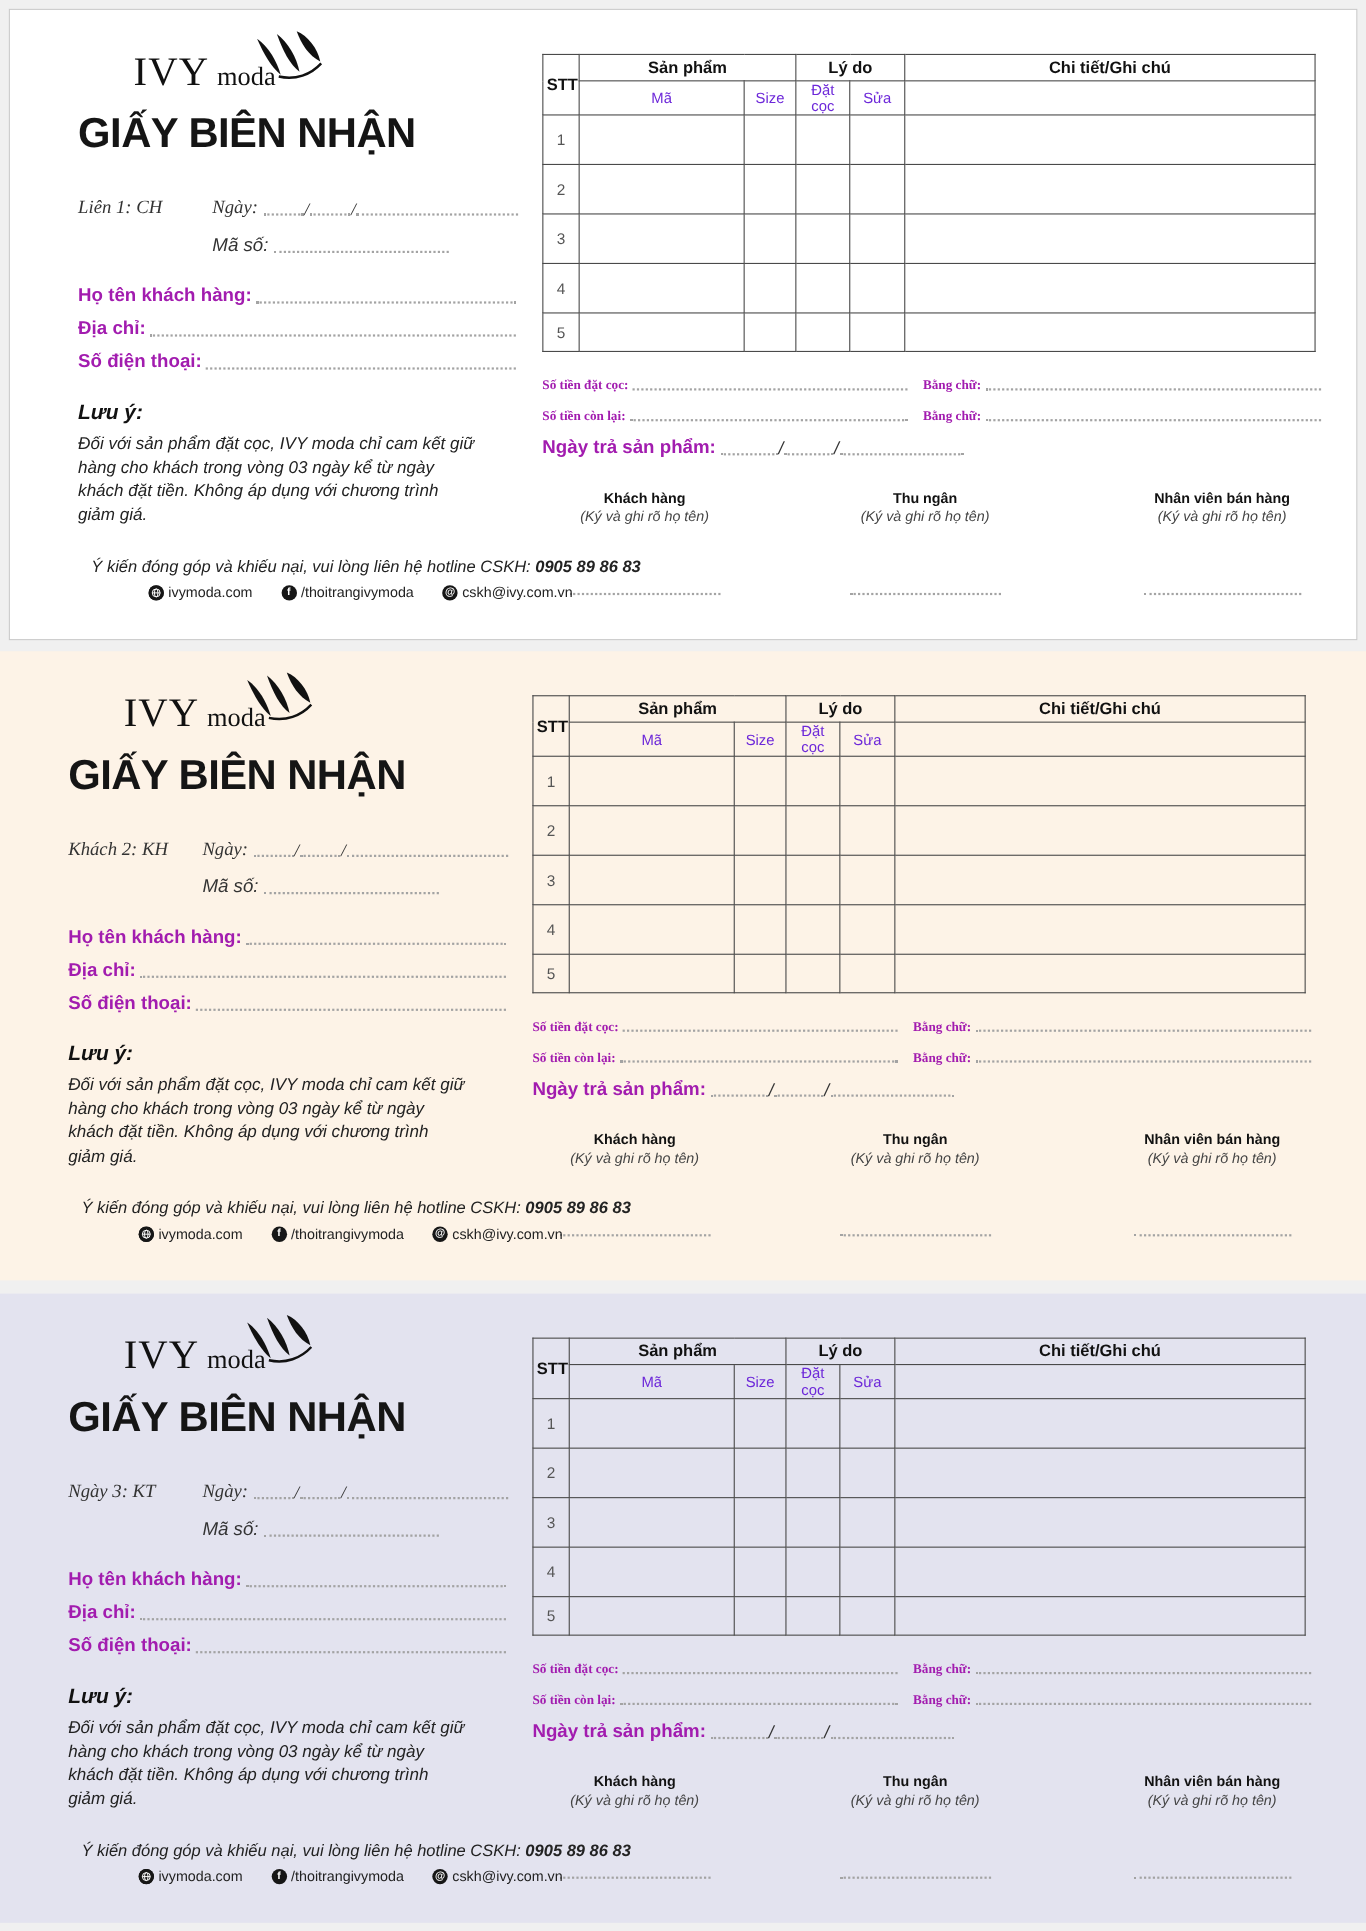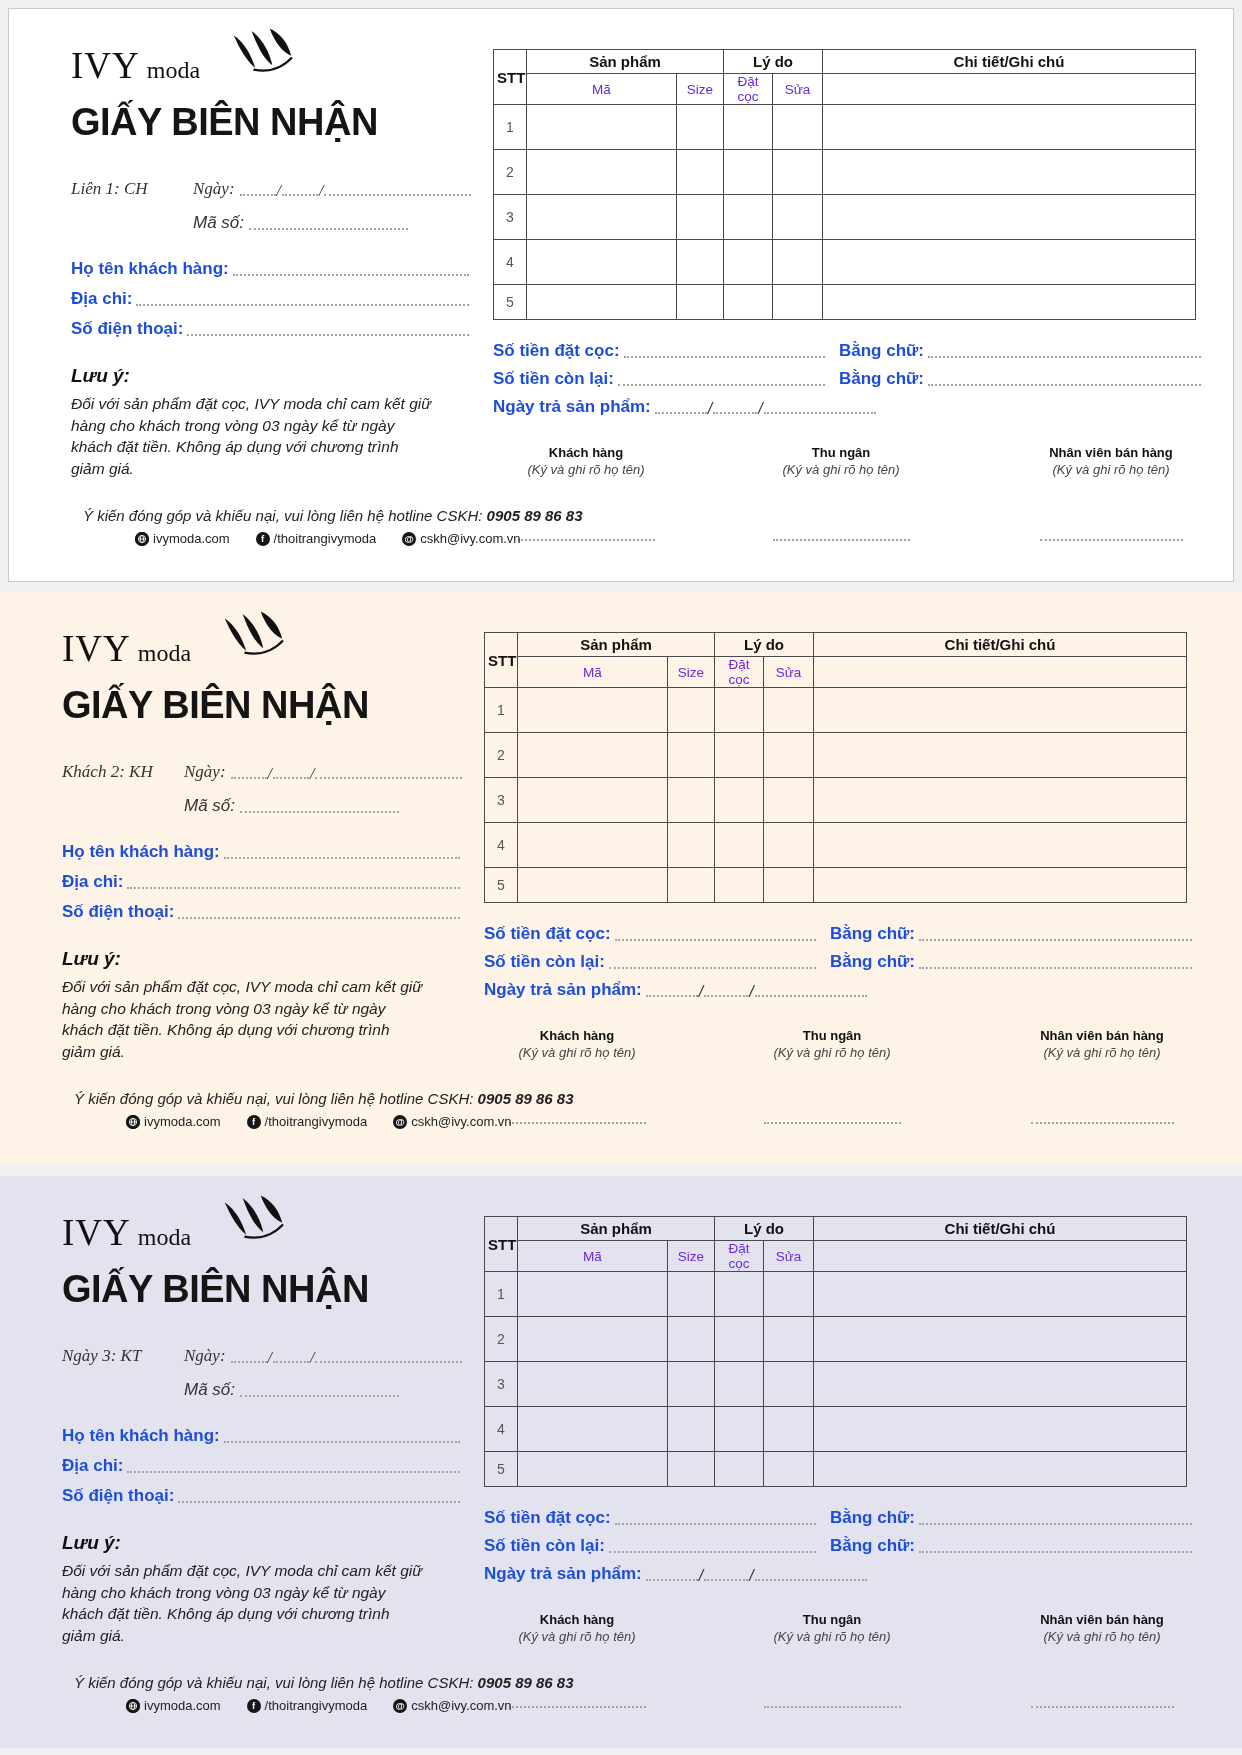--- a/index.html
+++ b/index.html
@@ -10,53 +10,53 @@
   }
   #panels{position:relative;width:1242px;}
   .panel{position:relative;height:572px;background:#fff;overflow:hidden;}
   .panel.bordered{width:1224px;margin-left:auto;margin-right:auto;border:1px solid #c9c9c9;}
   .panel:nth-child(1){margin-top:8px;}
   .panel:nth-child(2){margin-top:10px;}
   .panel:nth-child(3){margin-top:12px;}
 
   
   .logo{position:absolute;left:62px;top:24px;width:230px;height:56px;}
-  .logo-text{display:flex;align-items:baseline;margin-top:14px;}
+  .logo-text{display:flex;align-items:baseline;margin-top:14px;justify-content:center;}
   .logo-ivy{font-family:"Liberation Serif", serif;font-size:37px;font-weight:500;letter-spacing:1px;color:#111;line-height:1;}
   .logo-moda{font-family:"Liberation Serif", serif;font-size:24px;color:#111;margin-left:7px;line-height:1;}
   .logo-mark{position:absolute;left:160px;top:-8px;}
 
   
   .title{position:absolute;left:62px;top:92px;font-size:38px;font-weight:bold;letter-spacing:-0.5px;color:#151515;}
   .row{position:absolute;display:flex;align-items:flex-end;}
   .dots{display:inline-block;border-bottom:2px dotted #a3a3a3;height:12px;margin:0 0 3px 0;}
   .dots.flex{flex:1;}
   .slash{font-style:italic;color:#333;margin:0 1px;line-height:1;}
   .lien-row{left:62px;top:170px;width:400px;font-family:Liberation Serif, serif;}
   .lien-label{font-style:italic;font-size:17px;color:#333;width:122px;}
   .script{font-style:italic;font-size:17px;color:#333;margin-right:5px;white-space:nowrap;}
   .maso-row{left:184px;top:204px;width:215px;}
   .field-row{left:62px;width:398px;}
-  .field-label{font-weight:bold;font-size:17px;color:#1d4ed8;margin-right:4px;white-space:nowrap;}
+  .field-label{font-weight:bold;font-size:17px;color:#a21caf;margin-right:4px;white-space:nowrap;}
   .note-heading{position:absolute;left:62px;top:356px;font-weight:bold;font-style:italic;font-size:19px;color:#111;}
   .note-body{position:absolute;left:62px;top:384px;width:362px;font-style:italic;font-size:15.5px;line-height:1.4;color:#222;}
 
   
   .tablewrap{position:absolute;left:484px;top:40px;}
   table.items{border-collapse:collapse;table-layout:fixed;width:702px;background:transparent;}
   table.items th,table.items td{border:1px solid #4a4a4a;padding:0 3px;overflow:hidden;}
   table.items tr.h1 th{height:23px;font-size:15px;font-weight:bold;color:#111;text-align:center;}
   table.items tr.h2 th{height:27px;font-size:13.5px;font-weight:normal;color:#6d28d9;text-align:center;}
   table.items tbody td{height:44px;font-size:14px;color:#555;text-align:center;font-weight:normal;}
   table.items tbody tr:last-child td{height:34px;}
 
   
   .money{left:484px;width:708px;}
   .seg1{display:flex;align-items:flex-end;width:332px;}
-  .money .field-label{font-size:17px;}
+  .money .field-label{font-size:12px;font-family:Liberation Serif, serif;}
   .inwords{margin-left:14px;text-align:center;}
   .return-row{left:484px;top:388px;width:460px;}
 
   
   .sigs{position:absolute;left:484px;top:436px;width:712px;height:44px;}
   .sig{position:absolute;text-align:center;}
   .sig-title{font-weight:bold;font-size:13px;color:#111;}
   .sig-sub{font-style:italic;font-size:13px;color:#444;margin-top:2px;}
   .sig-c1{left:0;width:186px;}
   .sig-c2{left:255px;width:186px;}

